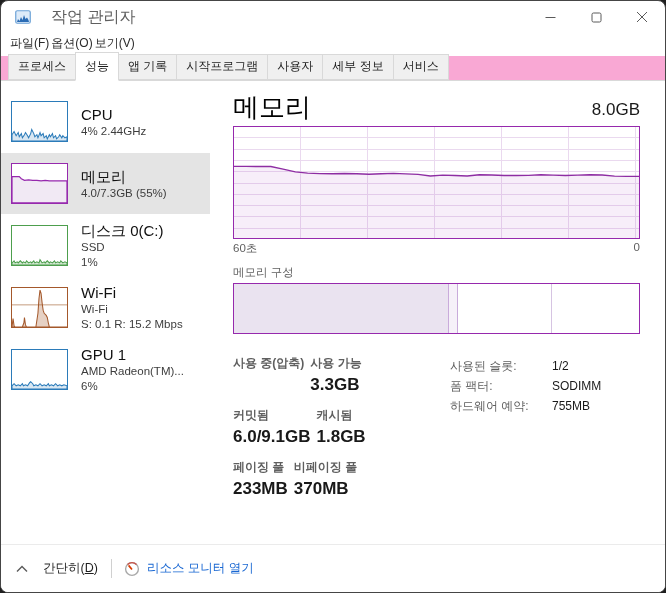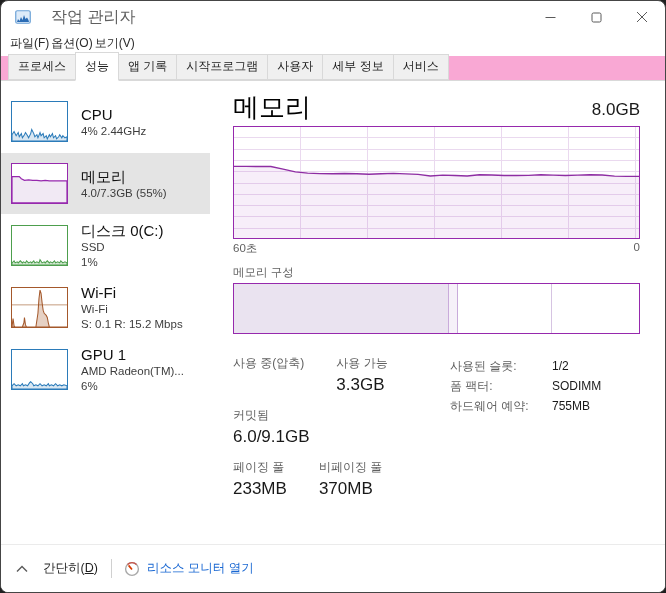--- a/index.html
+++ b/index.html
@@ -65,21 +65,21 @@
   .comp-label { margin-top:9px; font-size:11.5px; color:#5f5f5f; }
   .comp-bar { margin-top:3px; height:51px; border:1.5px solid #9629ad; display:flex; background:#fff; }
   .seg { height:100%; }
   .seg-in-use   { background:#eae3f0; }
   .seg-modified { background:#f6f1f9; border-left:1px solid #c9abdb; border-right:1px solid #c9abdb; }
   .seg-standby  { background:#fff; border-right:1px solid #d6c4e2; }
   .seg-free     { background:#fff; }
   
   .stats { margin-top:21px; display:flex; }
   .stats-left { width:217px; flex-shrink:0; }
-  .stat-row { display:flex; gap:32px; margin-bottom:12px; }
+  .stat-row { display:flex; gap:6px; margin-bottom:12px;font-weight:bold; }
   .stat-cell .lbl { font-size:12px; color:#5f5f5f; margin-bottom:3px; white-space:nowrap; }
   .stat-cell .val { font-size:17px; color:#191919; white-space:nowrap; }
   .stats-right { padding-top:1px; }
   .kv { display:flex; font-size:12px; line-height:20px; }
   .kv .k { width:102px; color:#5f5f5f; white-space:nowrap; }
   .kv .v { color:#191919; white-space:nowrap; }
   
   .statusbar { height:48px; border-top:1px solid #ebebeb; display:flex; align-items:center;
                padding-left:15px; flex-shrink:0; background:#fff; }
   .collapse-ctl { display:flex; align-items:center; gap:15px; font-size:12.5px; color:#1f1f1f; }
@@ -239,20 +239,24 @@
             <div class="stat-cell">
               <div class="lbl">사용 가능</div>
               <div class="val">3.3GB</div>
             </div>
           </div>
           <div class="stat-row">
             <div class="stat-cell">
               <div class="lbl">커밋됨</div>
               <div class="val">6.0/9.1GB</div>
             </div>
+            <div class="stat-cell">
+              <div class="lbl">캐시됨</div>
+              <div class="val">1.8GB</div>
+            </div>
           </div>
           <div class="stat-row">
             <div class="stat-cell">
               <div class="lbl">페이징 풀</div>
               <div class="val">233MB</div>
             </div>
             <div class="stat-cell">
               <div class="lbl">비페이징 풀</div>
               <div class="val">370MB</div>
             </div>

